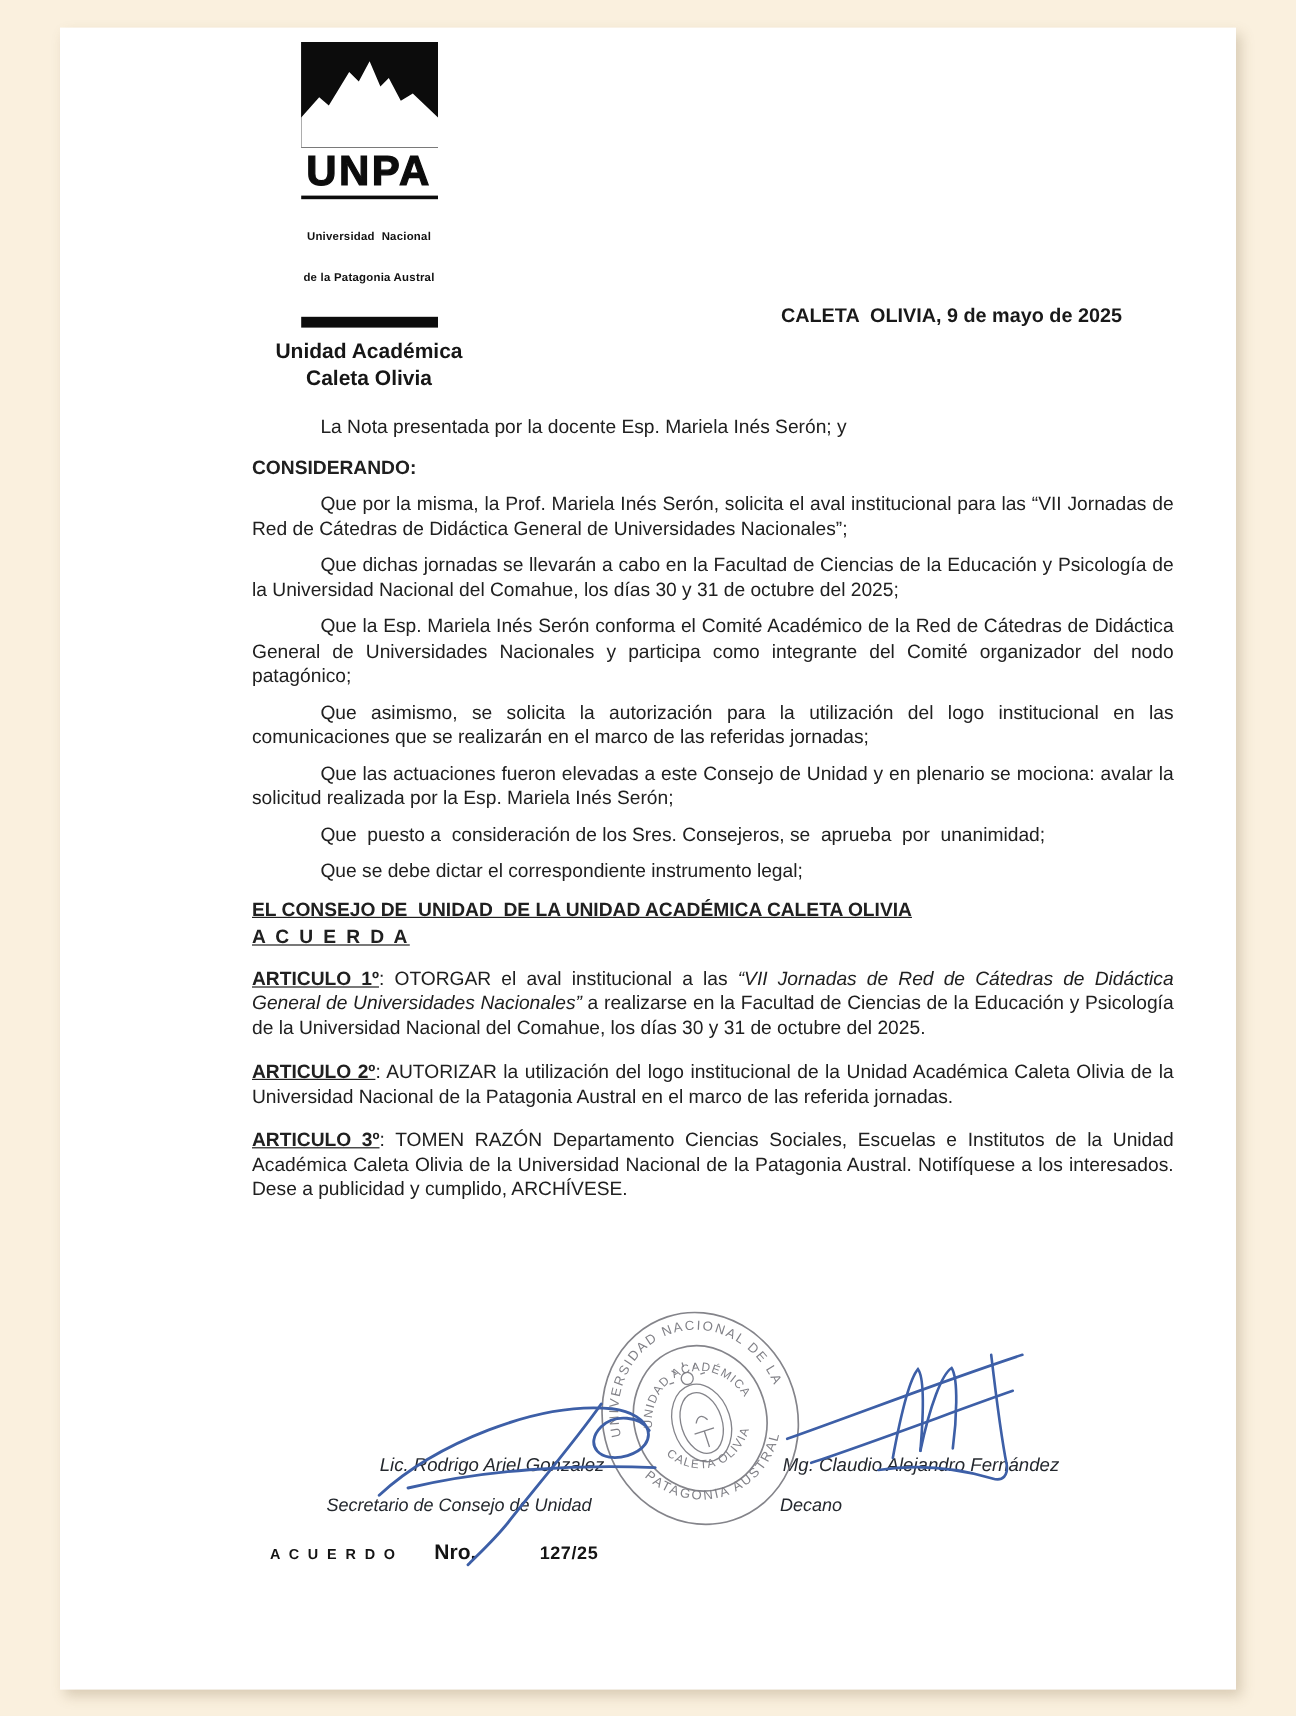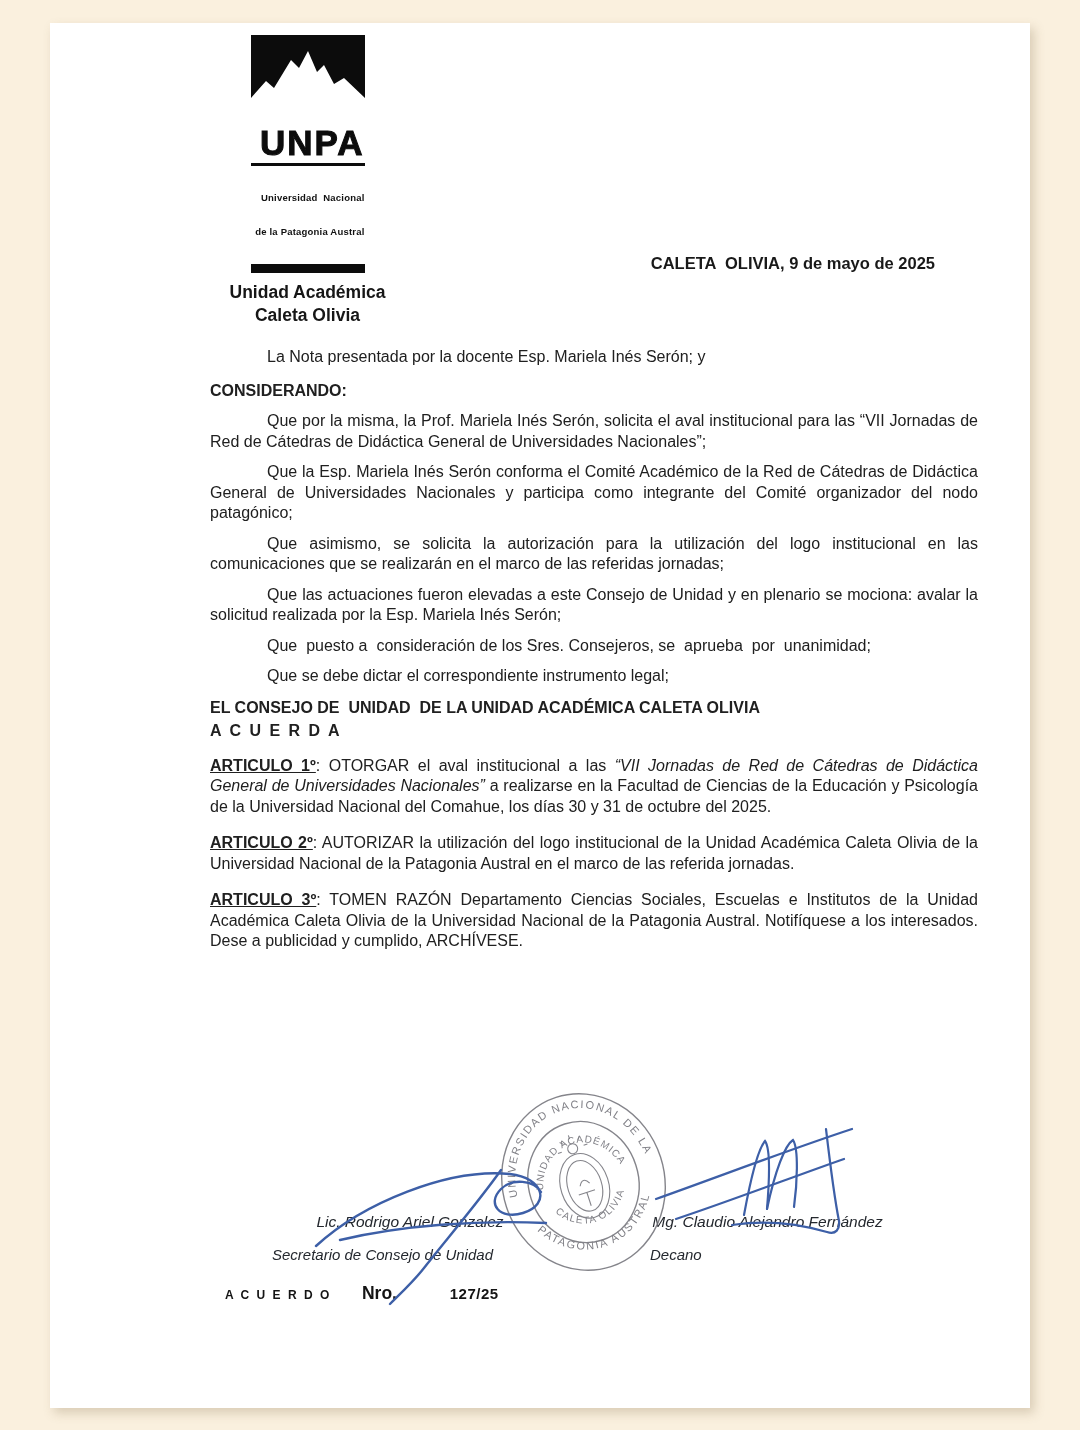--- a/index.html
+++ b/index.html
@@ -3,42 +3,42 @@
 <meta charset="utf-8">
 <style>
   html,body{margin:0;padding:0;}
   body{background:#faf0de;font-family:"Liberation Sans",sans-serif;}
   .stage{position:relative;width:1080px;height:1430px;background:#faf0de;overflow:hidden;}
   .paper{position:absolute;left:50px;top:23px;width:980px;height:1385px;background:#ffffff;
          box-shadow:4px 5px 10px rgba(120,95,60,.25);color:#1e1e1e;}
 
   
   .logo-block{position:absolute;left:175px;top:12px;width:165px;text-align:center;}
-  .logo-core{width:114px;margin:0 auto;text-align:right;}
+  .logo-core{width:114px;margin:0 auto;text-align:center;}
   .logo-box{width:114px;height:88px;background:#0c0c0c;display:block;}
   .logo-acronym{font-weight:bold;font-size:35px;letter-spacing:2px;color:#0c0c0c;line-height:1.0;margin-top:2px;
                 -webkit-text-stroke:1px #0c0c0c;}
   .logo-rule{height:3px;background:#0c0c0c;margin:3px 0 3px;}
   .logo-university{font-size:9.5px;font-weight:bold;line-height:1.2;letter-spacing:.2px;white-space:pre;color:#111;}
   .logo-bar{height:9px;background:#0c0c0c;margin-top:4px;}
   .logo-unit{margin-top:8px;font-size:17.5px;font-weight:bold;line-height:1.3;color:#161616;}
 
   
   .dateline{position:absolute;top:231px;right:95px;font-size:16.5px;font-weight:bold;white-space:pre;color:#191919;}
 
   
   .content{position:absolute;left:160px;top:324px;width:768px;font-size:16px;line-height:20.5px;color:#202020;}
   .content p{margin:0 0 10px;text-align:justify;}
   .h-visto{font-weight:bold;white-space:pre;margin:0 0 4px;letter-spacing:1px;}
   .p-visto{text-indent:57px;margin-bottom:13px !important;}
   .h-consid{font-weight:bold;margin:6px 0 8px;}
   .p-ind{text-indent:57px;}
   .p-pre{white-space:pre-wrap;}
   .h-porello{font-weight:bold;white-space:pre;margin:12px 0 2px;letter-spacing:.5px;}
-  .center-line{text-align:left;font-weight:bold;white-space:pre;margin:0 0 2px !important;line-height:21.5px;}
+  .center-line{text-align:left;font-weight:bold;white-space:pre;margin:0 0 2px !important;line-height:21.5px;text-decoration:underline;}
   .center-acuerda{letter-spacing:2px;margin-bottom:14px !important;}
   .article{margin-bottom:16px !important;}
   .art-label{font-weight:bold;text-decoration:underline;margin-top:20px;}
   .it{font-style:italic;}
 
   
   .sig-name{position:absolute;font-size:15.5px;font-style:italic;color:#24282e;text-align:center;}
   .sig-title{position:absolute;font-size:15px;font-style:italic;color:#24282e;text-align:left;}
   .sig-name-left{left:255px;top:1190px;width:210px;}
   .sig-title-left{left:222px;top:1223px;width:275px;}
@@ -79,20 +79,21 @@
       </div>
     </div>
 
     <div class="dateline">CALETA  OLIVIA, 9 de mayo de 2025</div>
 
     <div class="content">
       <p class="p-visto">La Nota presentada por la docente Esp. Mariela Inés Serón; y</p>
 
       <p class="h-consid">CONSIDERANDO:</p>
       <p class="p-ind">Que por la misma, la Prof. Mariela Inés Serón, solicita el aval institucional para las “VII Jornadas de Red de Cátedras de Didáctica General de Universidades Nacionales”;</p>
+      <p class="p-ind">Que dichas jornadas se llevarán a cabo en la Facultad de Ciencias de la Educación y Psicología de la Universidad Nacional del Comahue, los días 30 y 31 de octubre del 2025;</p>
       <p class="p-ind">Que la Esp. Mariela Inés Serón conforma el Comité Académico de la Red de Cátedras de Didáctica General de Universidades Nacionales y participa como integrante del Comité organizador del nodo patagónico;</p>
       <p class="p-ind">Que asimismo, se solicita la autorización para la utilización del logo institucional en las comunicaciones que se realizarán en el marco de las referidas jornadas;</p>
       <p class="p-ind">Que las actuaciones fueron elevadas a este Consejo de Unidad y en plenario se mociona: avalar la solicitud realizada por la Esp. Mariela Inés Serón;</p>
       <p class="p-ind p-pre">Que  puesto a  consideración de los Sres. Consejeros, se  aprueba  por  unanimidad;</p>
       <p class="p-ind">Que se debe dictar el correspondiente instrumento legal;</p>
 
       <p class="center-line">EL CONSEJO DE  UNIDAD  DE LA UNIDAD ACADÉMICA CALETA OLIVIA</p>
       <p class="center-line center-acuerda">A C U E R D A</p>
 
       <p class="article"><span class="art-label">ARTICULO 1º</span><span>: OTORGAR el aval institucional a las </span><span class="it">“VII Jornadas de Red de Cátedras de Didáctica General de Universidades Nacionales”</span><span> a realizarse en la Facultad de Ciencias de la Educación y Psicología de la Universidad Nacional del Comahue, los días 30 y 31 de octubre del 2025.</span></p>

